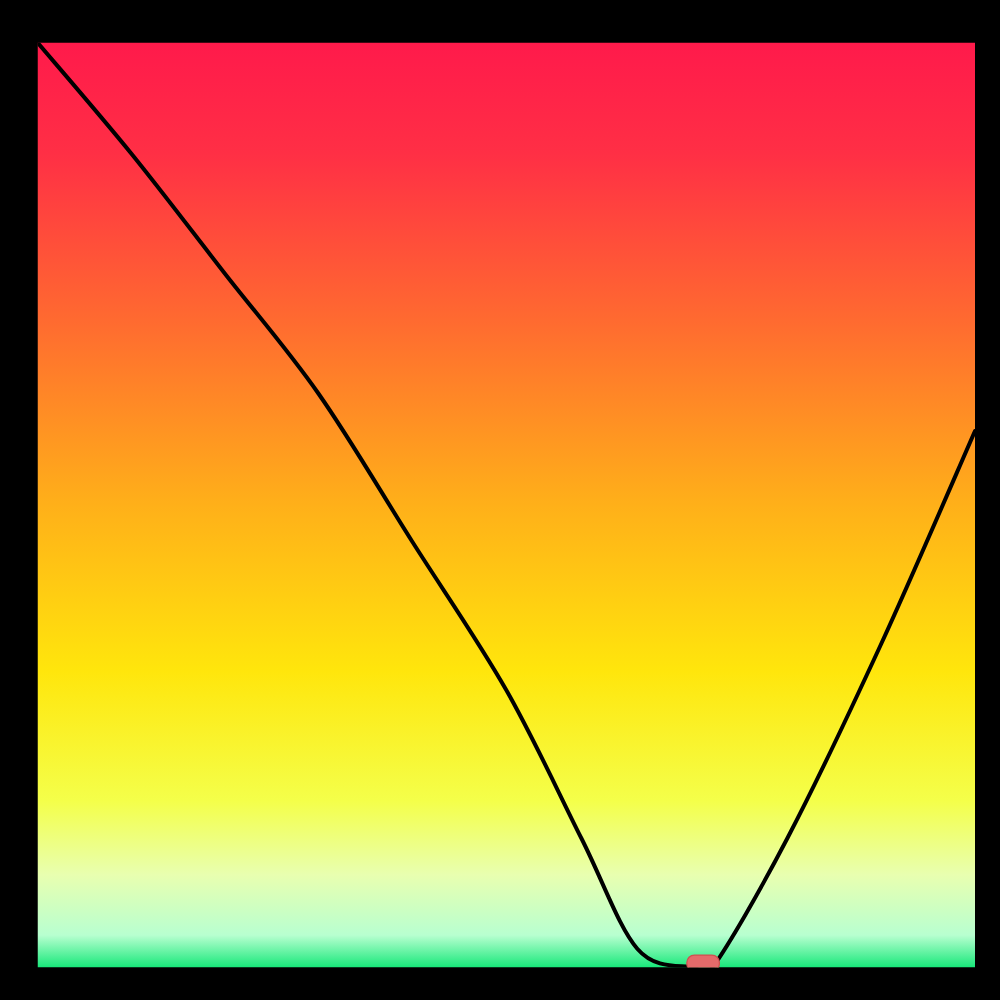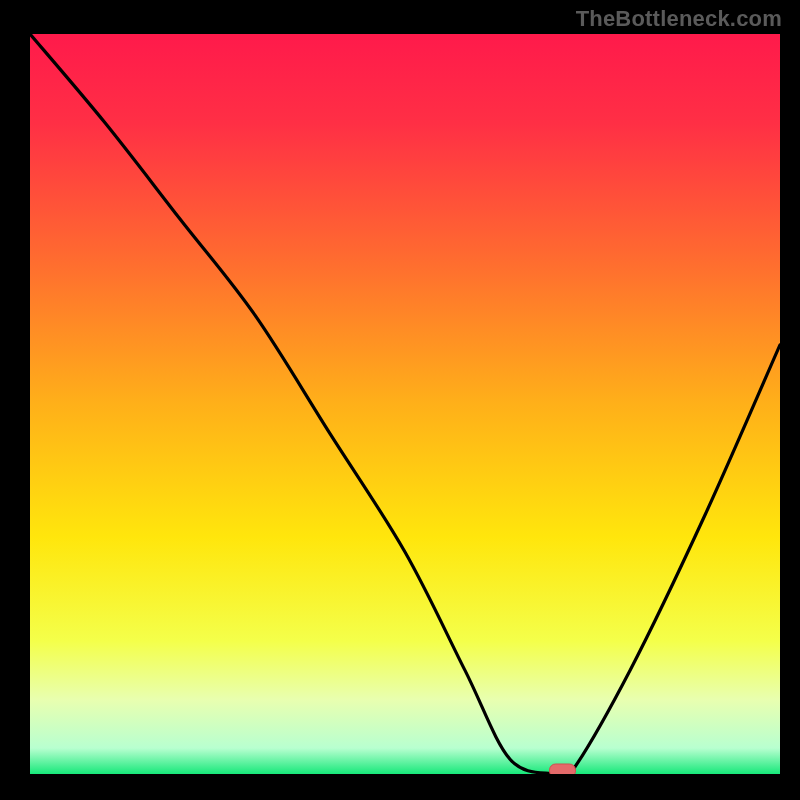--- a/index.html
+++ b/index.html
@@ -47,21 +47,20 @@
     width: 750px;
     height: 740px;
     pointer-events: none;
   }
 </style>
 </head>
 <body>
 
 <div class="frame">
 
-  <div class="watermark">TheBottleneck.com</div>
 
   <div class="plot-outer">
 
     <svg class="gradient" viewBox="0 0 750 740" preserveAspectRatio="none">
       <defs>
         <linearGradient id="heat" x1="0" y1="0" x2="0" y2="1">
             <stop offset="0%" stop-color="#ff1a4b"></stop>
             <stop offset="12%" stop-color="#ff2f45"></stop>
             <stop offset="30%" stop-color="#ff6a30"></stop>
             <stop offset="50%" stop-color="#ffb019"></stop>

